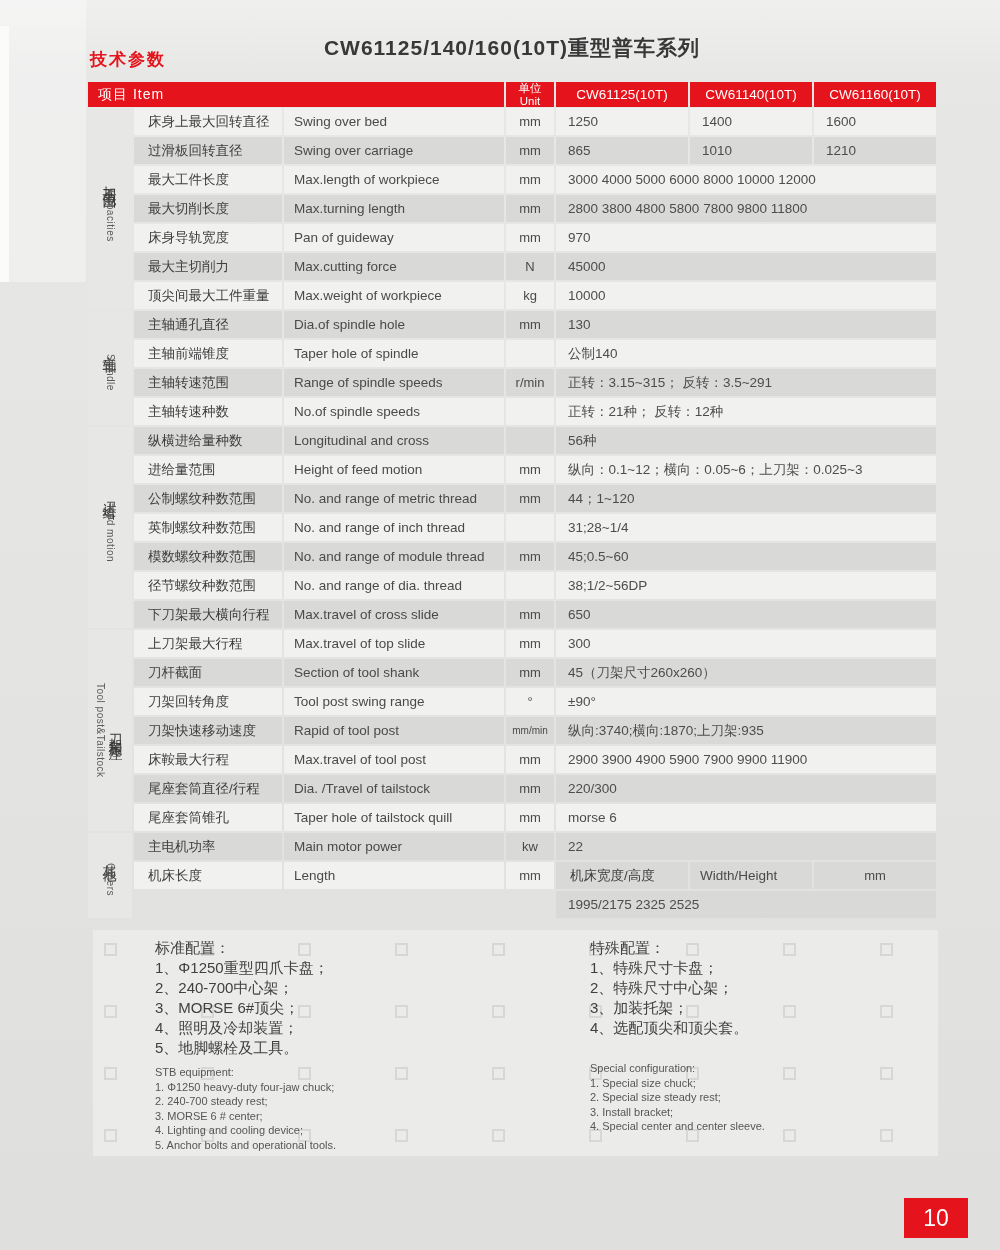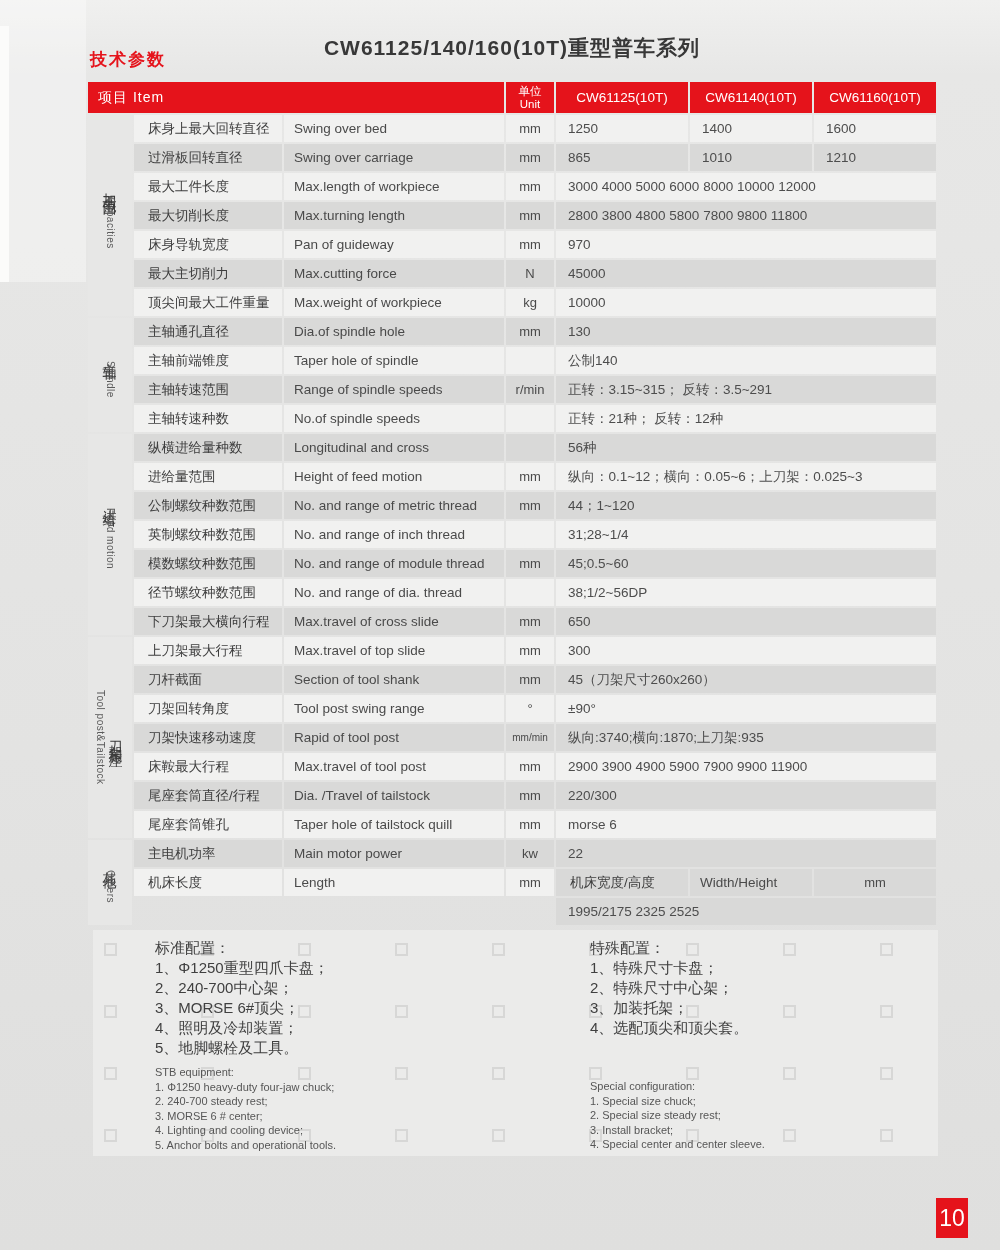--- a/index.html
+++ b/index.html
@@ -31,21 +31,21 @@
     position:absolute;left:88px;top:34px;width:848px;text-align:center;
     font-size:21px;font-weight:600;color:#383838;letter-spacing:1px;
   }
 
   .spec-table{position:absolute;left:88px;top:82px;width:848px}
   .thead,.sect{
     display:grid;
     grid-template-columns:44px 148px 220px 48px 132px 122px 122px;
     gap:2px;
   }
-  .thead{height:31px;margin-bottom:2px}
+  .thead{height:24px;margin-bottom:2px}
   .sect{grid-auto-rows:27px;margin-bottom:2px}
   .th{background:var(--red);color:#fff;display:flex;align-items:center}
   .th-item{grid-column:1 / span 3;padding-left:10px;font-size:14px;letter-spacing:1px}
   .th-unit{flex-direction:column;justify-content:center;font-size:11.5px;line-height:12.5px}
   .th-model{justify-content:center;font-size:13.5px}
 
   .cat{
     background:var(--cat-bg);display:flex;align-items:center;justify-content:center;
     grid-column:1;
   }
@@ -68,24 +68,24 @@
   .config-panel{
     position:absolute;left:93px;top:930px;width:845px;height:226px;
     background:#ebebea;display:flex;
   }
   .wm{position:absolute;left:0;top:0;pointer-events:none}
   .cfg-col-left{margin-left:62px;width:435px;position:relative;padding-top:8px}
   .cfg-col-right{flex:1;position:relative;padding-top:8px}
   .cfg-cn div{font-size:15px;line-height:20px;color:#404040}
   .cfg-en{margin-top:7px}
   .cfg-en div{font-size:11px;line-height:14.5px;color:#565656}
-  .cfg-en-right{margin-top:41px}
+  .cfg-en-right{margin-top:23px}
 
   .page-num{
-    position:absolute;right:32px;bottom:12px;width:32px;height:40px;
+    position:absolute;right:32px;bottom:12px;width:64px;height:40px;
     background:var(--red);color:#fff;font-size:23px;
     display:flex;align-items:center;justify-content:center;
   }
 </style>
 </head>
 <body>
 
 <div class="page">
   <div class="corner-light"></div>
   <div class="strip-left"></div>

